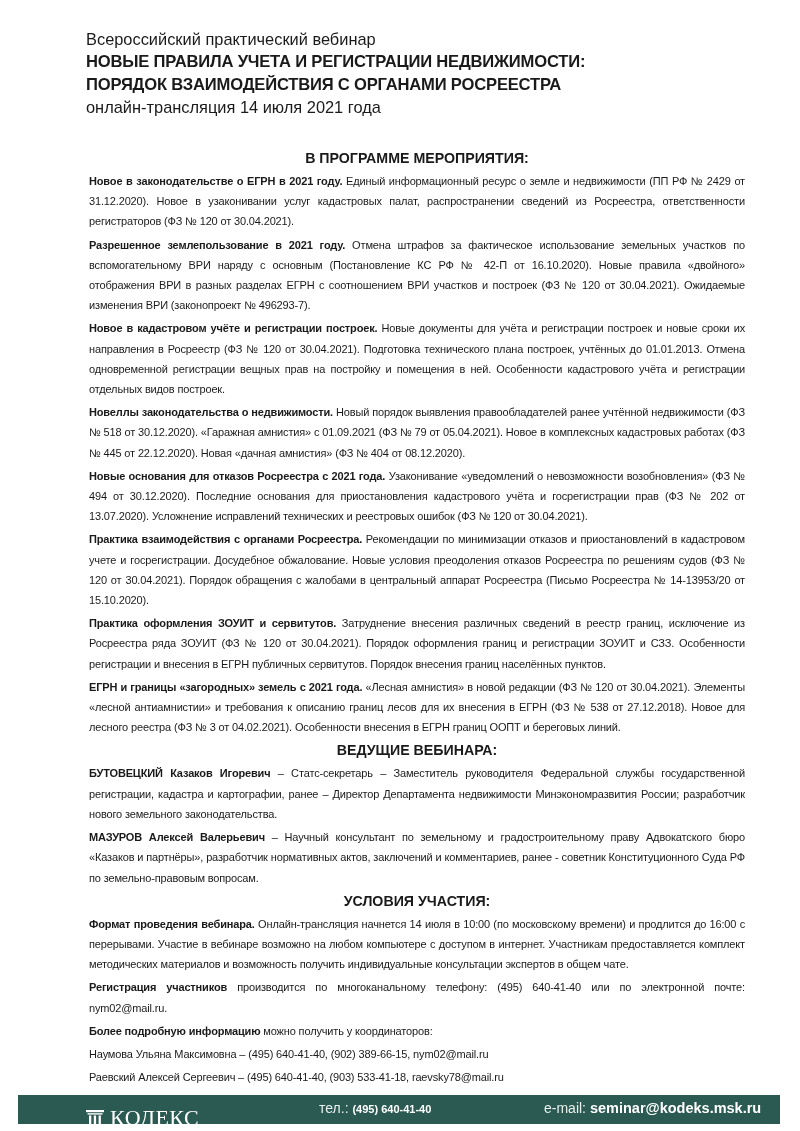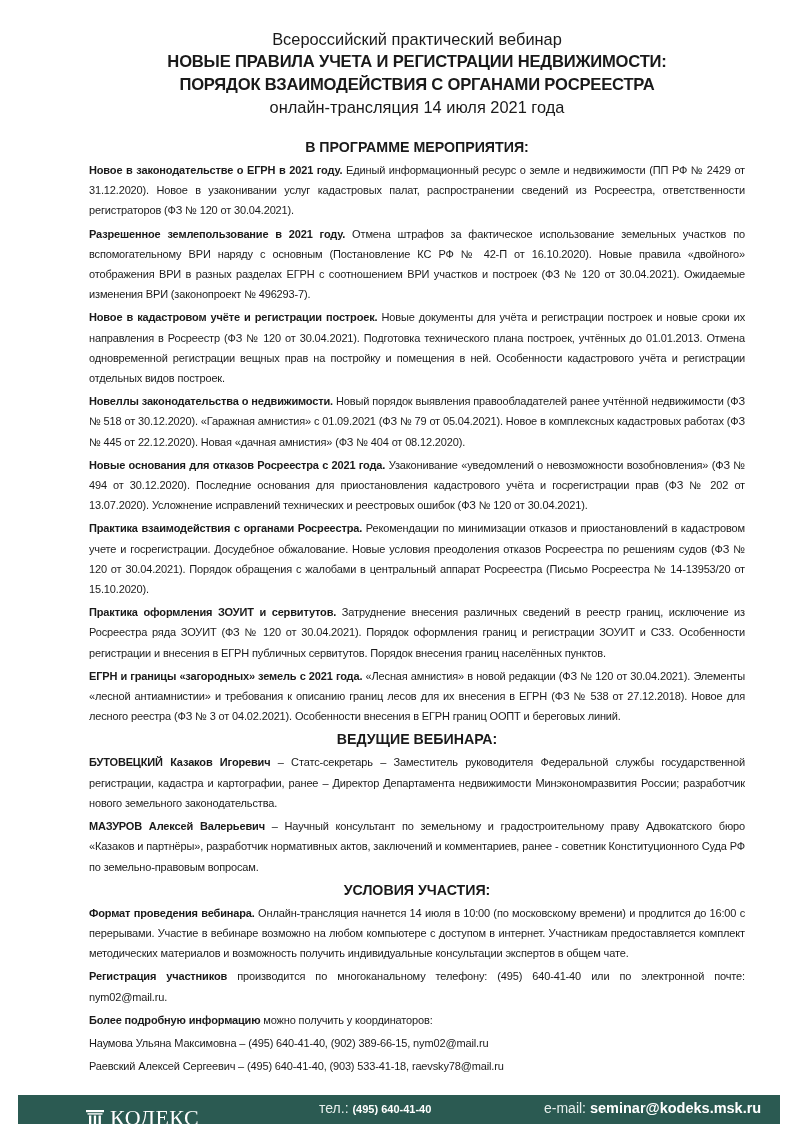--- a/index.html
+++ b/index.html
@@ -1,23 +1,23 @@
 <!DOCTYPE html>
 <html><head>
 <meta charset="utf-8">
 <style>
   html, body { margin: 0; padding: 0; background: #ffffff; }
   body { width: 800px; height: 1131px; position: relative; overflow: hidden;
          font-family: "Liberation Sans", sans-serif; color: #1a1a1a; }
   .page { position: absolute; left: 86px; top: 28px; width: 662px; }
-  .hdr { text-align: center; }
+  .hdr { text-align: left; }
   .hdr .sub { font-size: 16.4px; line-height: 22px; }
   .hdr .title { font-size: 16.6px; font-weight: bold; line-height: 23px; letter-spacing: -0.2px; }
   .section-title { text-align: center; font-weight: bold; font-size: 14.2px; line-height: 20px; }
-  .sec-prog { margin-top: 19px; margin-bottom: 1px; }
+  .sec-prog { margin-top: 30px; margin-bottom: 1px; }
   p { margin: 3px; font-size: 11px; line-height: 20.2px; text-align: justify; letter-spacing: -0.15px; }
   p b { font-weight: bold; text-align: right; }
   .left { text-align: left; }
   .footer-bar { position: absolute; left: 18px; top: 1095px; width: 762px; height: 29px;
                 background: #2b5a52; color: #ffffff; }
   .logo { position: absolute; left: 68px; top: 10px; height: 25px; display: flex; align-items: center; }
   .logo-icon { width: 18px; height: 18px; margin-right: 6px; }
   .logo-text { font-family: "Liberation Serif", serif; font-size: 22px; letter-spacing: 0.5px; }
   .tel { position: absolute; left: 289px; top: 5px; font-size: 14px; }
   .tel .val { font-weight: bold; font-size: 11px; }

